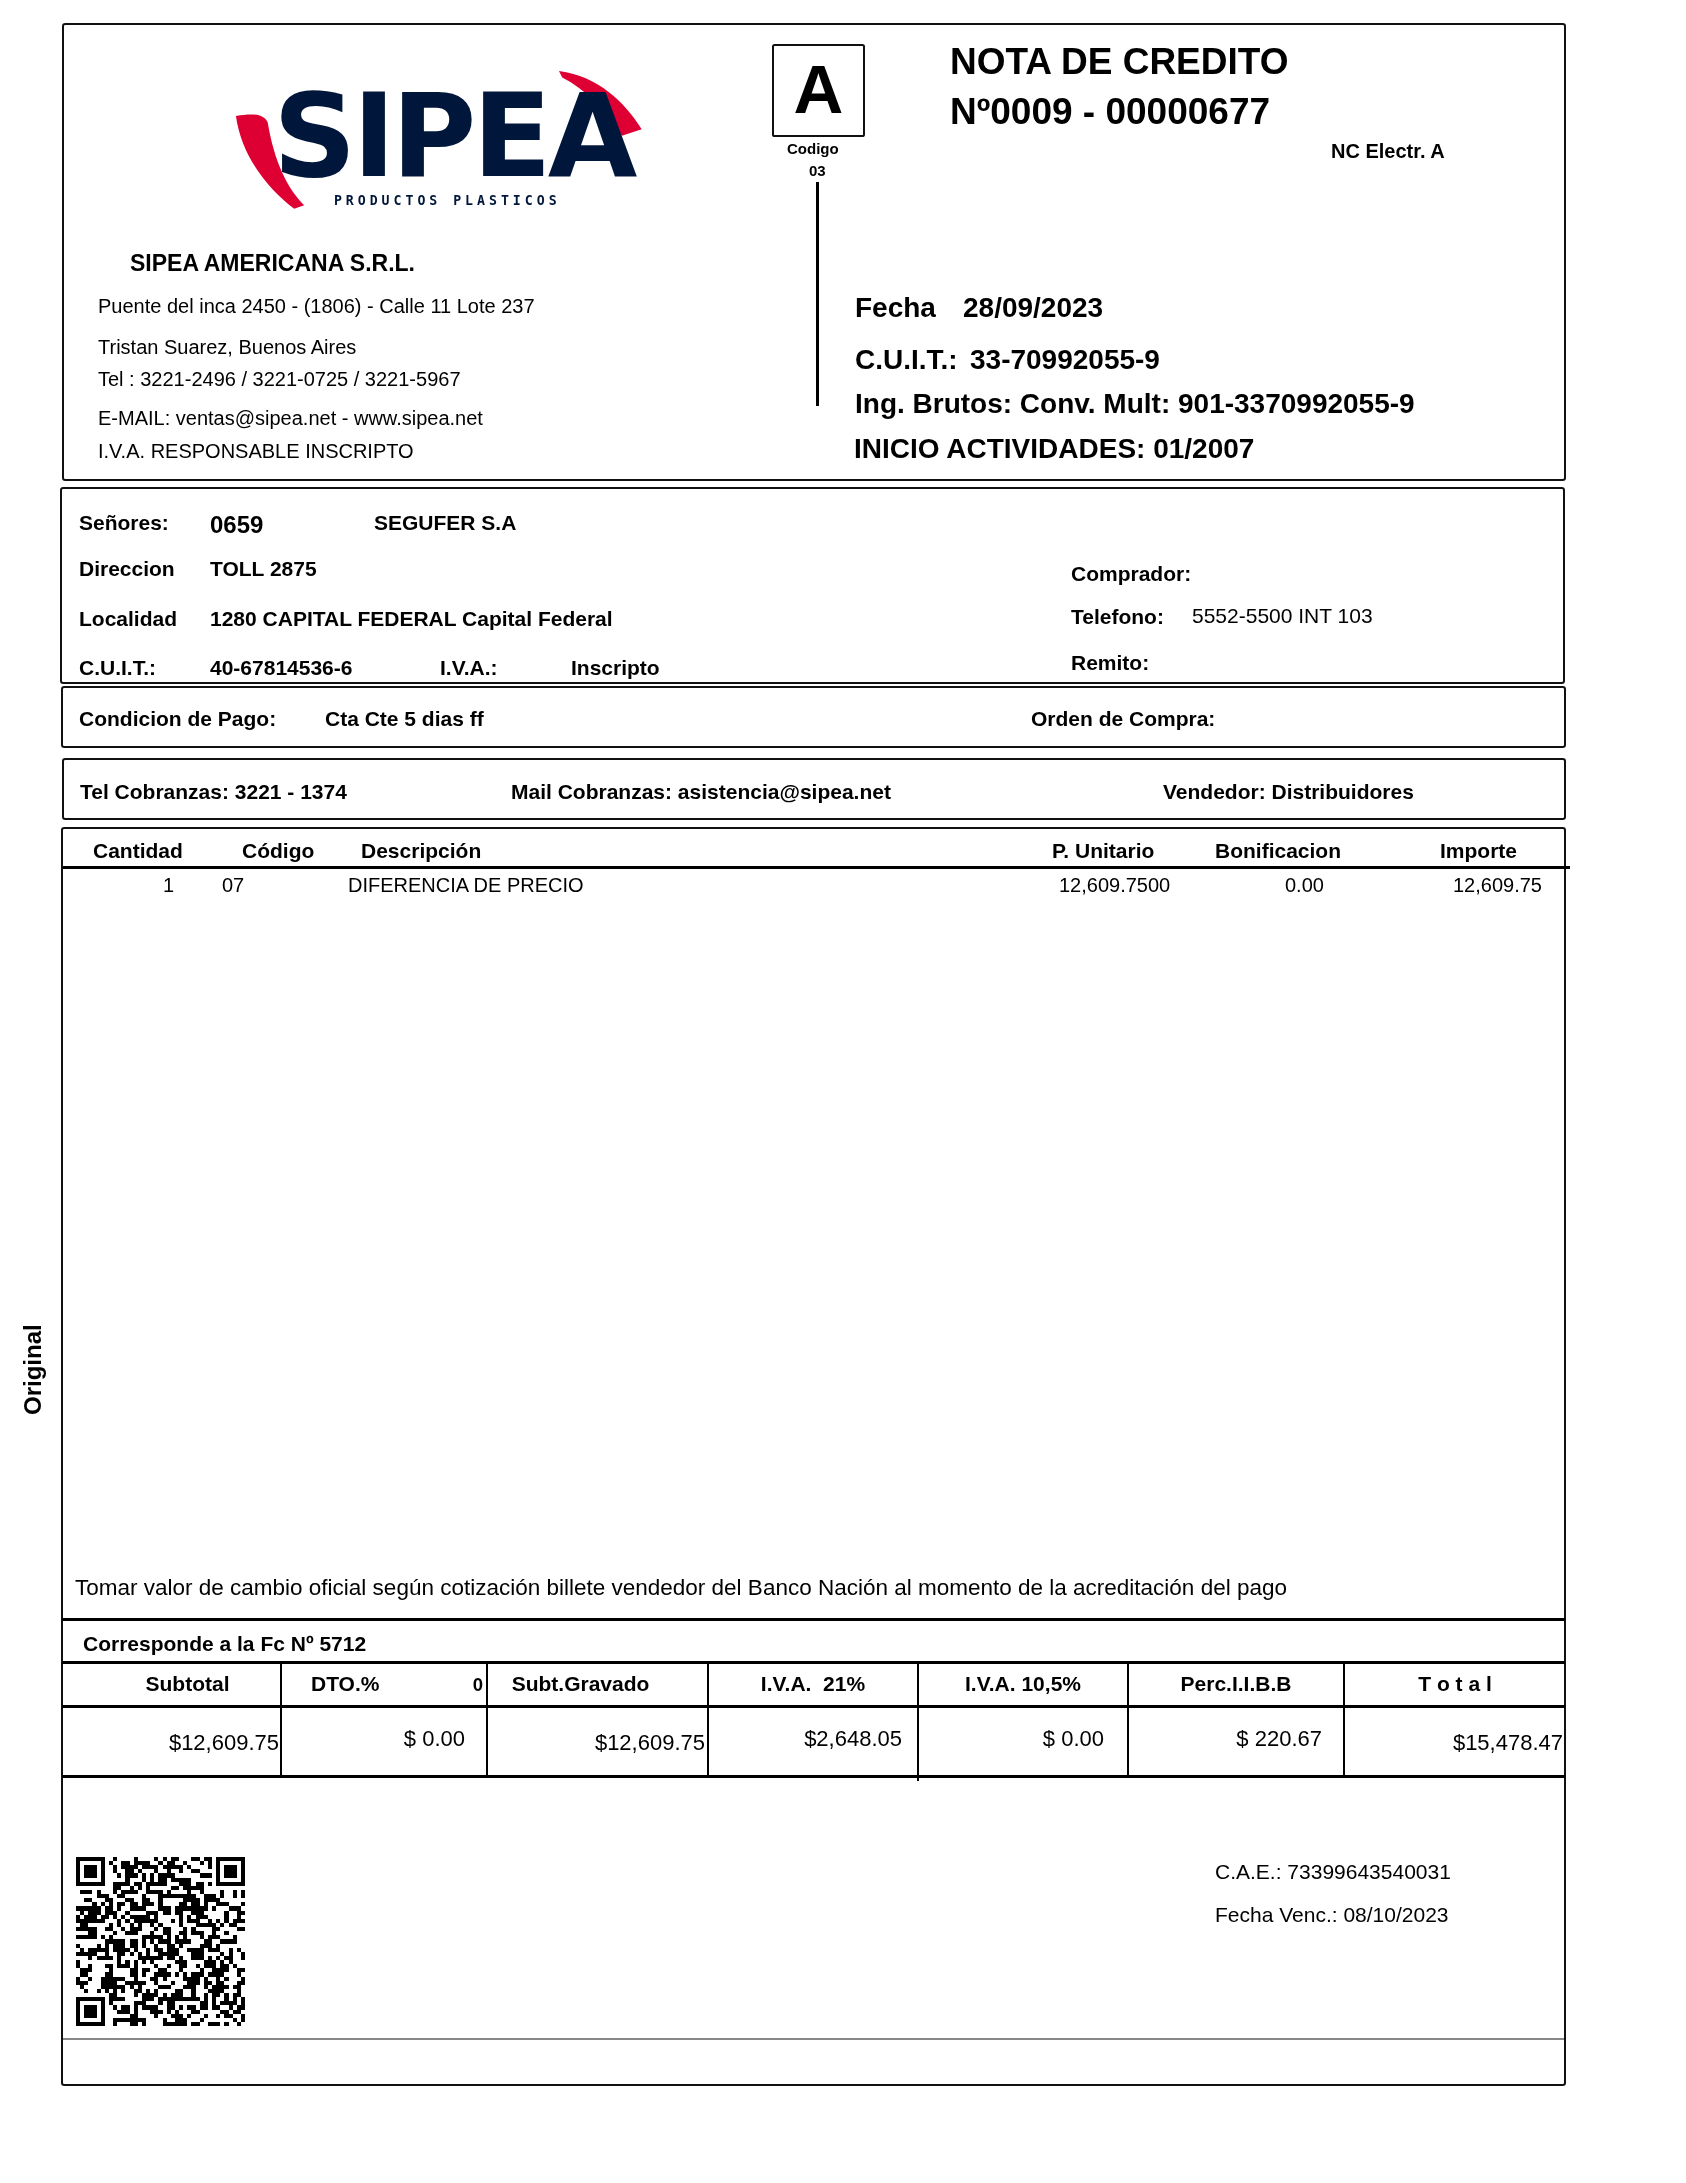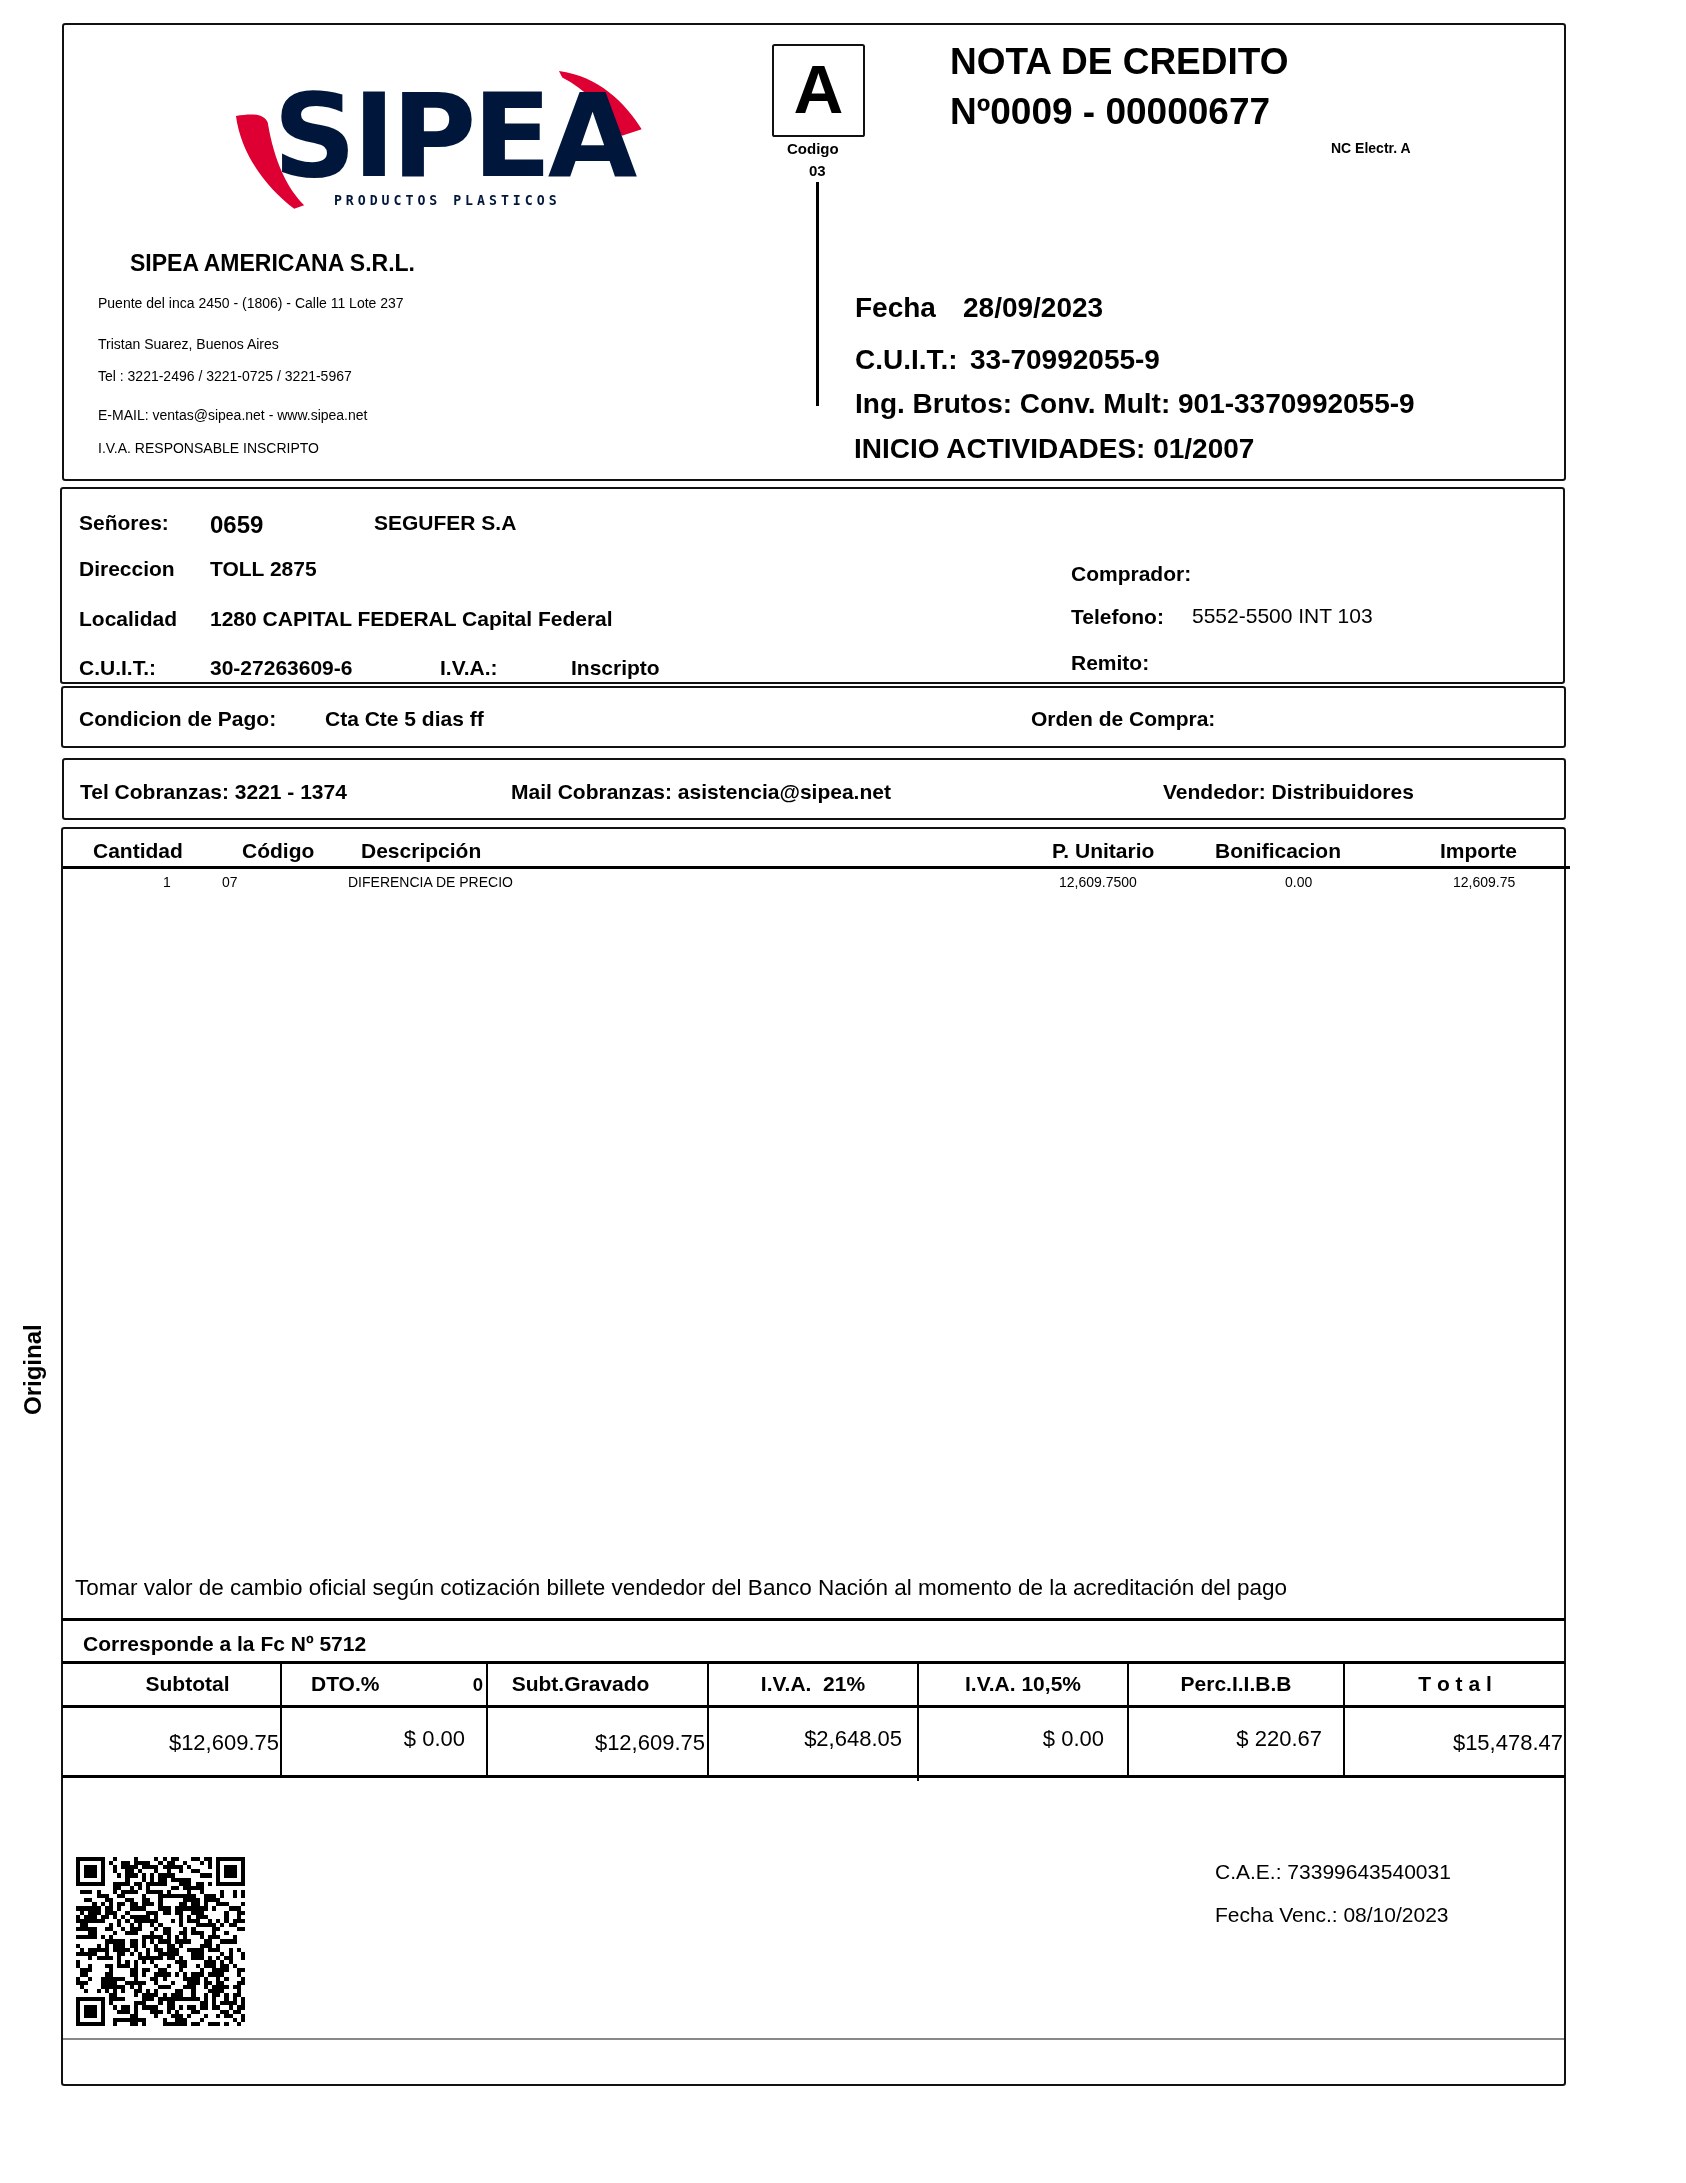--- a/index.html
+++ b/index.html
@@ -7,21 +7,21 @@
          font-family:"Liberation Sans", sans-serif; color:#000; }
   .abs { position:absolute; white-space:nowrap; }
   .box { position:absolute; border:2.6px solid #111; border-radius:3.3px; box-sizing:border-box; background:#fff; }
   .b { font-weight:bold; }
   .hline { position:absolute; background:#000; }
   .vline { position:absolute; background:#000; }
   
   .letter-box { position:absolute; left:772px; top:44px; width:93px; height:93px; border:2.6px solid #111; border-radius:2.6px; box-sizing:border-box;
                 font-size:69px; font-weight:bold; text-align:center; line-height:87px; }
   .title { font-size:37px; font-weight:bold; }
-  .f30 { font-size:14px; }
+  .f30 { font-size:20px; }
   .f32 { font-size:21px; }
   .f34 { font-size:22.5px; }
   .f36 { font-size:28px; }
   .f22 { font-size:15px; }
   .cell { position:absolute; box-sizing:border-box; }
   .hdr-cell { font-size:21px; font-weight:bold; text-align:center; line-height:40px; }
   .val-cell { font-size:22px; text-align:right; }
   .vertical { position:absolute; left:18.5px; top:1415px; font-size:24px; font-weight:bold; transform:rotate(-90deg); transform-origin:left top; }
   .qr { position:absolute; left:76px; top:1857px; width:169px; height:169px; }
 </style>
@@ -64,21 +64,21 @@
 
 <div class="box" style="left:60px; top:487px; width:1505px; height:197px;"></div>
 <div class="abs f32 b" style="left:79px; top:511px;">Señores:</div>
 <div class="abs b" style="left:210px; top:511px; font-size:24px;">0659</div>
 <div class="abs f32 b" style="left:374px; top:511px;">SEGUFER S.A</div>
 <div class="abs f32 b" style="left:79px; top:557px;">Direccion</div>
 <div class="abs f32 b" style="left:210px; top:557px;">TOLL 2875</div>
 <div class="abs f32 b" style="left:79px; top:607px;">Localidad</div>
 <div class="abs f32 b" style="left:210px; top:607px;">1280 CAPITAL FEDERAL Capital Federal</div>
 <div class="abs f32 b" style="left:79px; top:656px;">C.U.I.T.:</div>
-<div class="abs f32 b" style="left:210px; top:656px;">30-27263609-6</div>
+<div class="abs f32 b" style="left:210px; top:656px;">40-67814536-6</div>
 <div class="abs f32 b" style="left:440px; top:656px;">I.V.A.:</div>
 <div class="abs f32 b" style="left:571px; top:656px;">Inscripto</div>
 <div class="abs f32 b" style="left:1071px; top:562px;">Comprador:</div>
 <div class="abs f32 b" style="left:1071px; top:605px;">Telefono:</div>
 <div class="abs f32" style="left:1192px; top:604px;">5552-5500 INT 103</div>
 <div class="abs f32 b" style="left:1071px; top:651px;">Remito:</div>
 
 <div class="box" style="left:61px; top:686px; width:1505px; height:62px;"></div>
 <div class="abs f32 b" style="left:79px; top:707px;">Condicion de Pago:</div>
 <div class="abs f32 b" style="left:325px; top:707px;">Cta Cte 5 dias ff</div>

